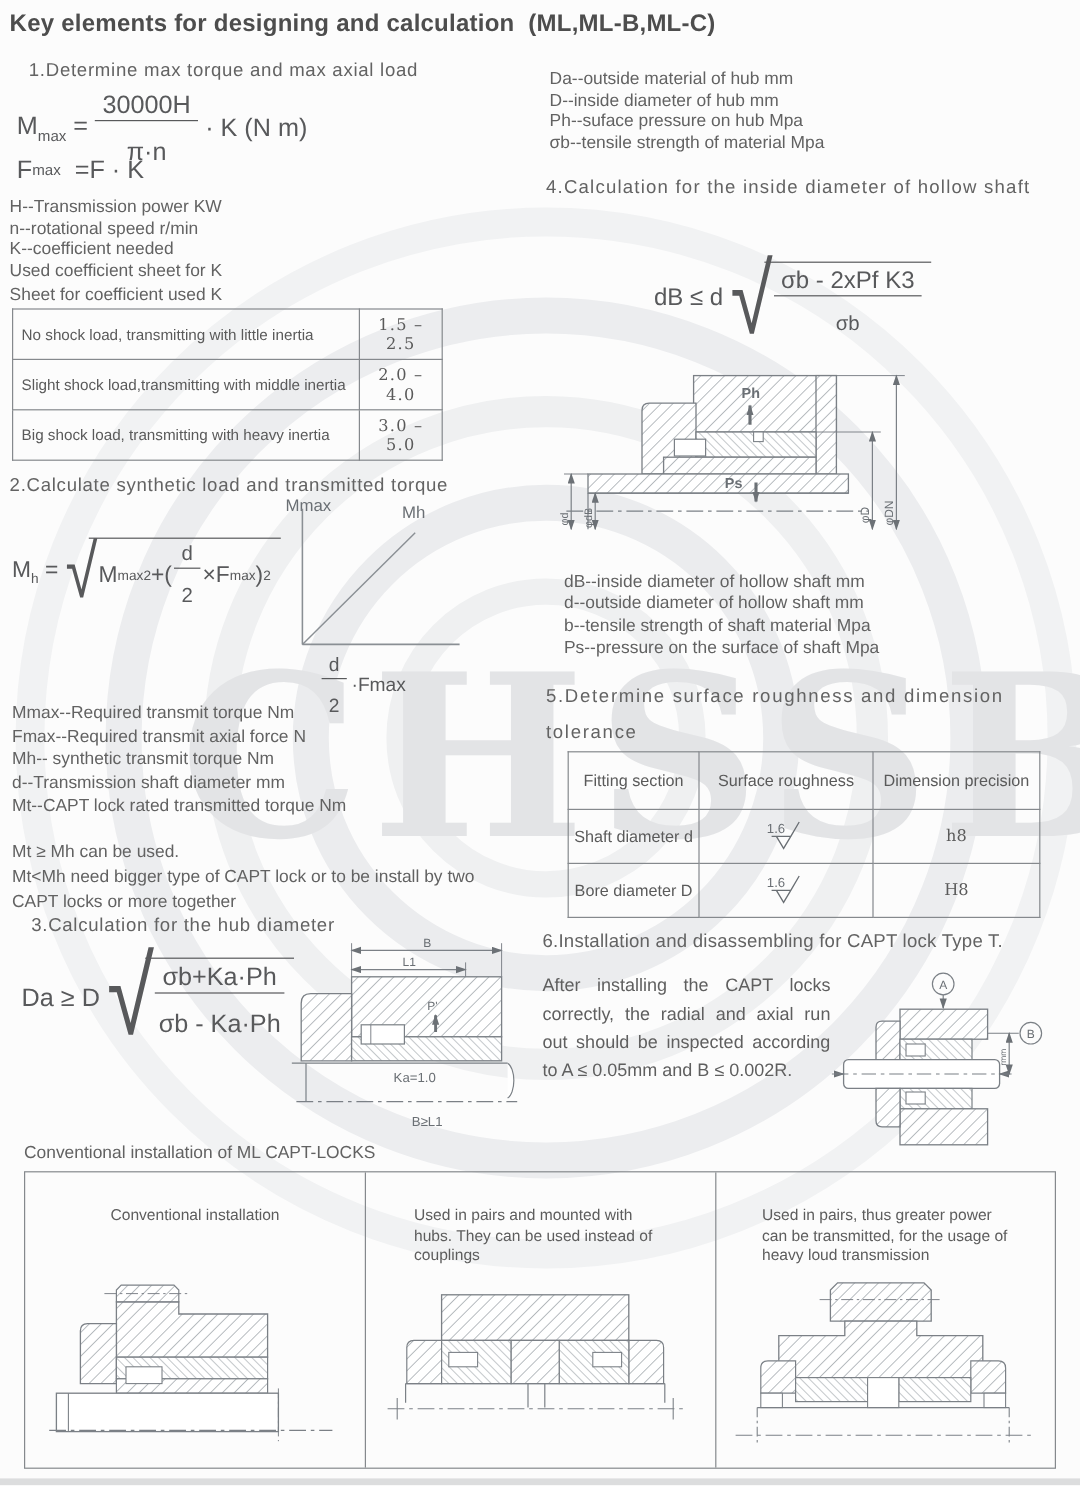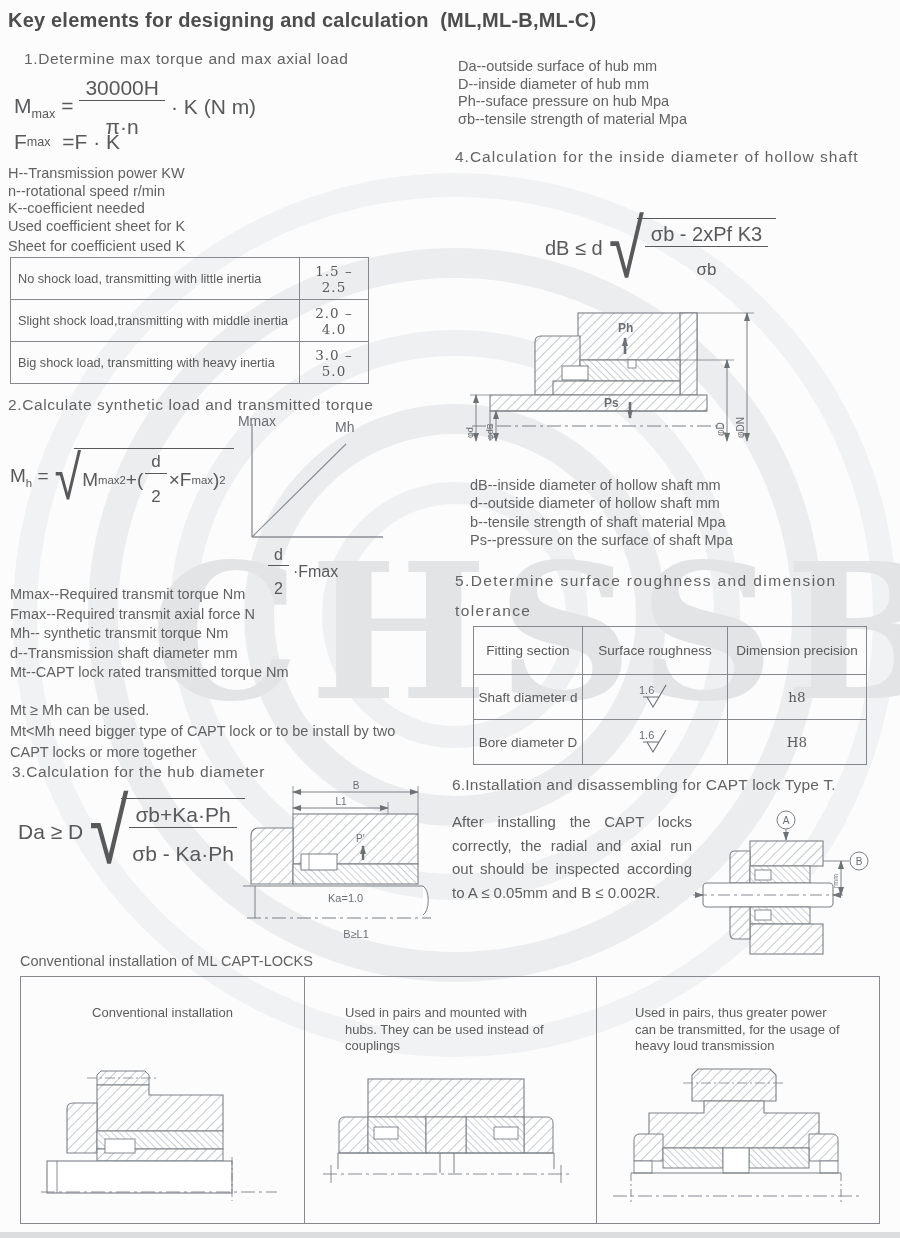--- a/index.html
+++ b/index.html
@@ -170,21 +170,21 @@
     <div>Mh-- synthetic  transmit  torque Nm</div>
     <div>d--Transmission shaft diameter mm</div>
     <div>Mt--CAPT lock rated transmitted  torque Nm</div>
   </div>
 
   <div class="abs layer1 deftext" style="left:10px;top:700px;line-height:21px">
     <div>Mt ≥ Mh  can be used.</div>
     <div style="white-space:normal;width:425px">Mt&lt;Mh   need bigger type of CAPT lock or to be install by two CAPT locks or more together</div>
   </div>
 
-  <div class="abs layer1 h" style="left:12px;top:763px">3.Calculation for the hub diameter</div>
+  <div class="abs layer1 h" style="left:26px;top:763px">3.Calculation for the hub diameter</div>
 
   <div class="abs layer1 formula" style="left:18px;top:798px;font-size:21px">
     <span>Da ≥ D</span>
     <span class="sqrt" style="font-size:3.4em">√</span>
     <span class="radicand">
       <span class="frac" style="margin:0">
           <span class="num">σb+Ka·Ph</span>
           <span class="den">σb - Ka·Ph</span>
         </span>
     </span>
@@ -212,21 +212,21 @@
 
     <line x1="0" y1="106" x2="180" y2="106" stroke="#7b8086" stroke-width="1.1"></line>
     <line x1="12" y1="106" x2="12" y2="138" stroke="#7b8086" stroke-width="1"></line>
     <path d="M180,106 a7,15 0 0 1 0,29" fill="#ffffff" stroke="#7b8086" stroke-width="1"></path>
     <text x="85" y="122" font-size="11">Ka=1.0</text>
     <line x1="4" y1="138" x2="188" y2="138" stroke="#7b8086" stroke-width="1" stroke-dasharray="14 4 3 4"></line>
     <text x="113" y="158" font-size="11" text-anchor="middle">B≥L1</text>
   </svg>
 
   <div class="abs layer1 deftext" style="left:458px;top:58px">
-    <div>Da--outside surface of hub  mm</div>
+    <div>Da--outside material of hub  mm</div>
     <div>D--inside diameter of hub  mm</div>
     <div>Ph--suface pressure on hub Mpa</div>
     <div>σb--tensile strength of material Mpa</div>
   </div>
 
   <div class="abs layer1 h" style="left:455px;top:148px;letter-spacing:1px">4.Calculation for the inside diameter of hollow shaft</div>
 
   <div class="abs layer1 formula" style="left:545px;top:218px;font-size:20px">
     <span>dB ≤ d</span>
     <span class="sqrt" style="font-size:3.2em">√</span>

